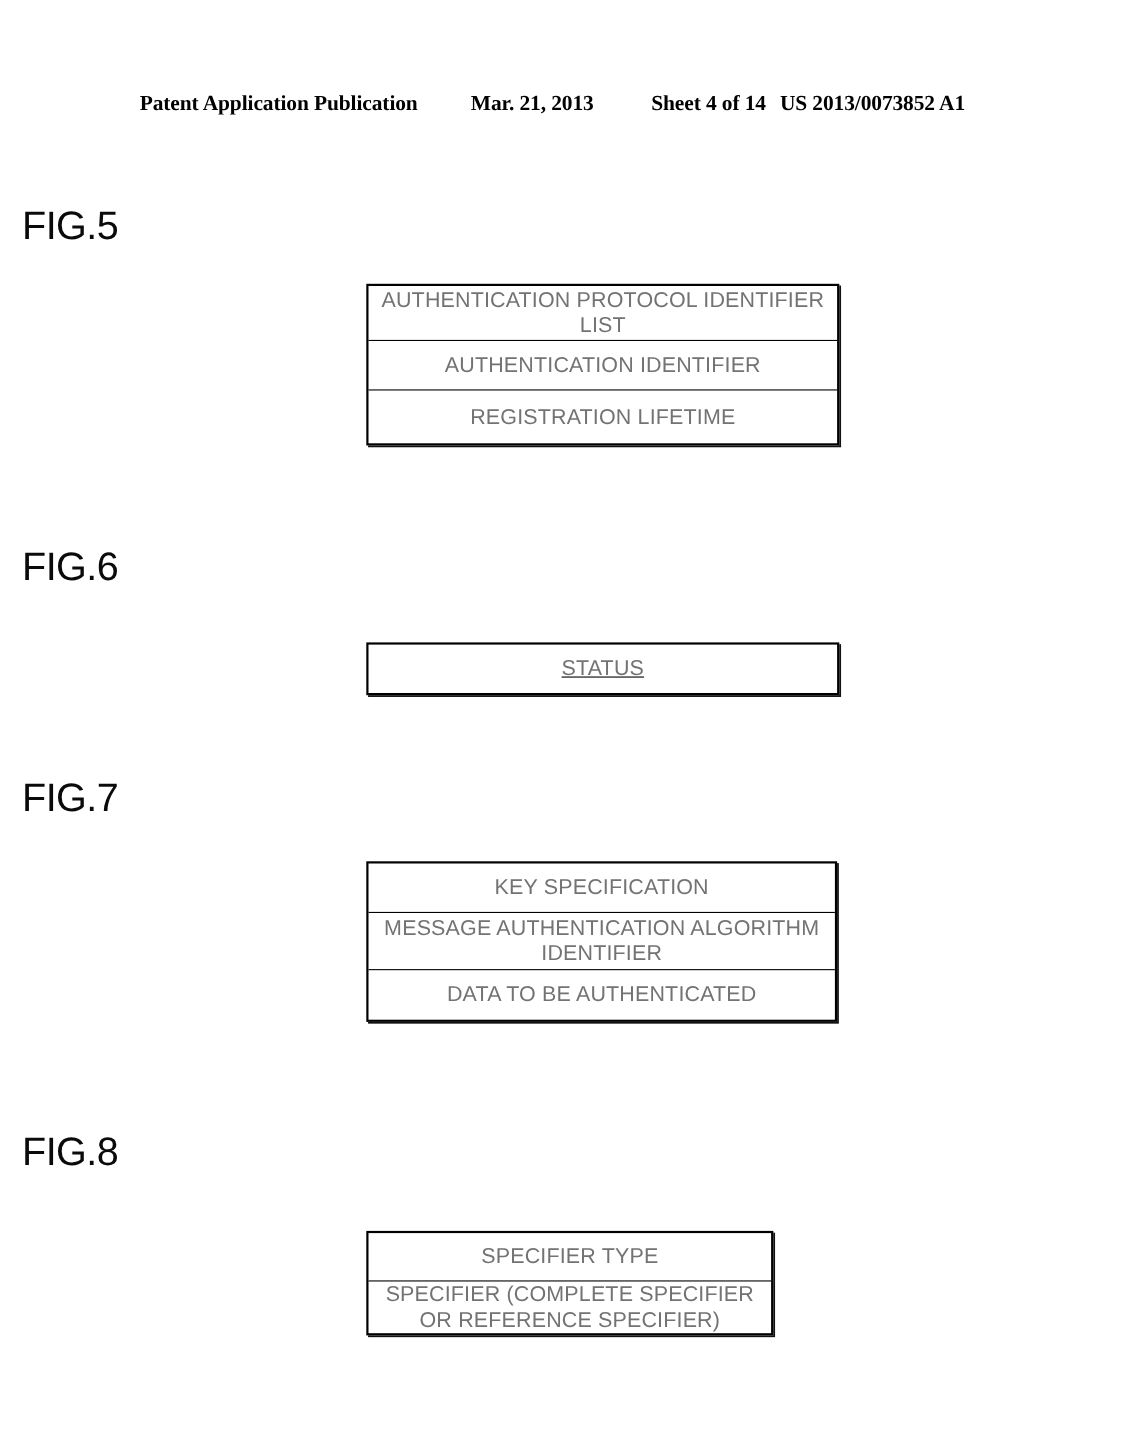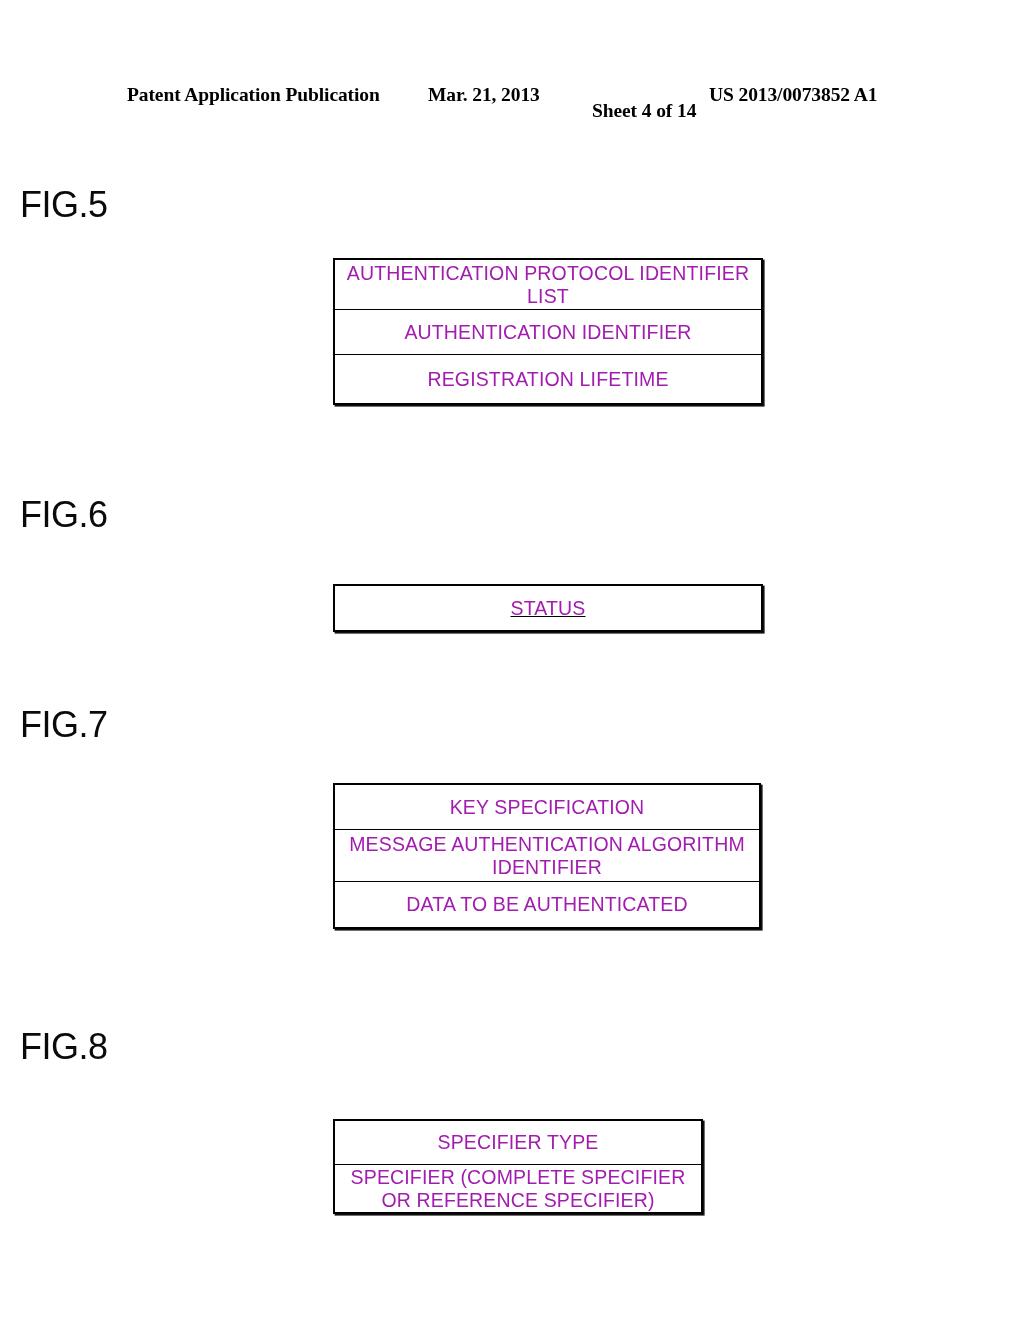--- a/index.html
+++ b/index.html
@@ -29,21 +29,21 @@
     flex-direction: row;
     align-items: baseline;
     font-family: "Liberation Serif", serif;
     font-weight: bold;
     font-size: 19.5px;
     letter-spacing: -0.1px;
     white-space: nowrap;
   }
   .hdr-pub   { position: absolute; left: 127px;  top: 0; }
   .hdr-date  { position: absolute; left: 428px;  top: 0; }
-  .hdr-sheet { position: absolute; left: 592px;  top: 16px; }
+  .hdr-sheet { position: absolute; left: 592px;  top: 0; }
   .hdr-num   { position: absolute; left: 709px;  top: 0; }
   .fig-title {
     font-family: "Liberation Sans", sans-serif;
     font-weight: 400;
     font-size: 36px;
     letter-spacing: -0.5px;
     line-height: 46px;
     color: #0a0a0a;
     padding-left: 20px;
   }
@@ -65,21 +65,21 @@
     box-sizing: border-box;
     border-bottom: 1.8px solid #000000;
     display: flex;
     align-items: center;
     justify-content: center;
     text-align: center;
     font-family: "Liberation Sans", sans-serif;
     font-size: 19.5px;
     line-height: 22.5px;
     letter-spacing: 0.15px;
-    color: #a21caf;
+    color: #737373;
     padding: 0 6px;
   }
   .struct-row:last-child {
     border-bottom: none;
   }
   .struct-row .row-text {
     display: block;
     width: 100%;
   }
 

